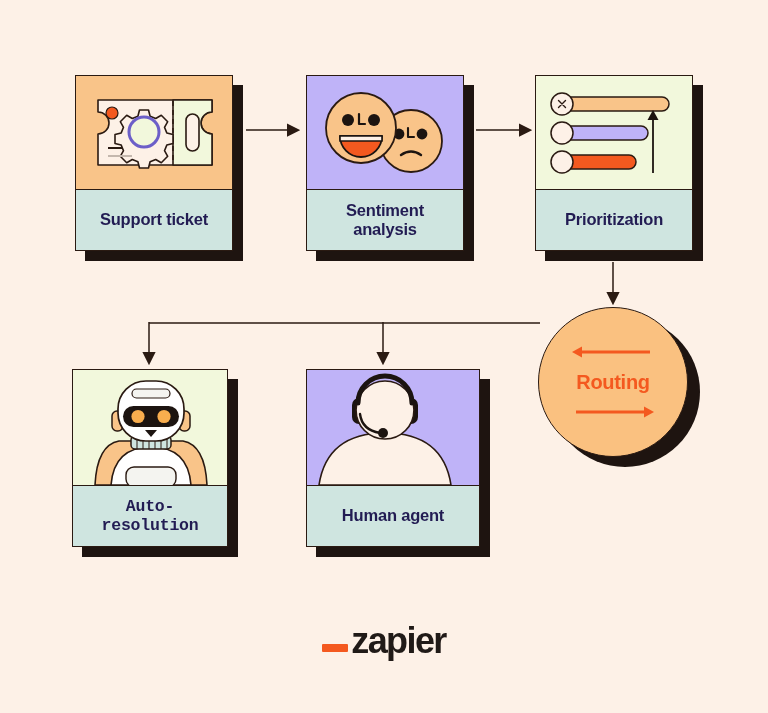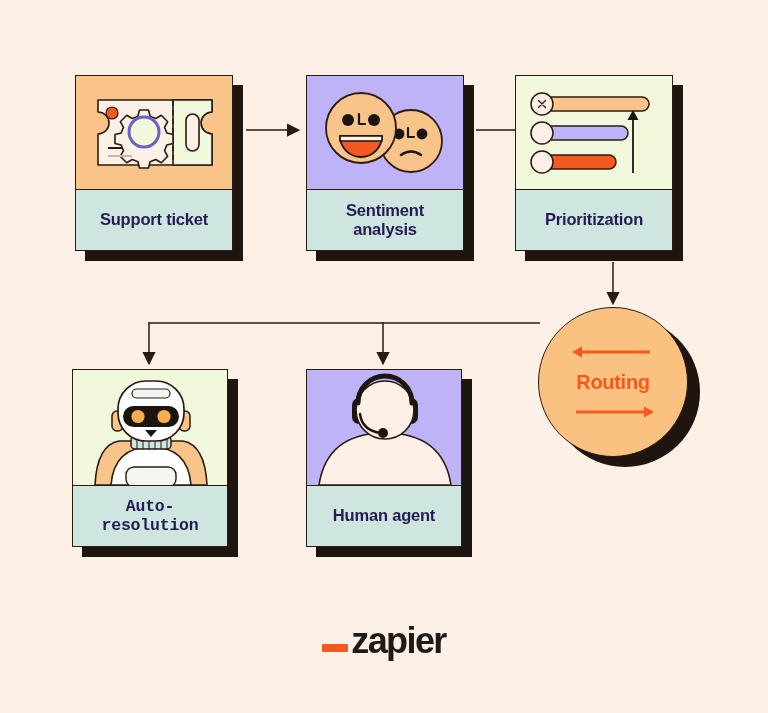--- a/index.html
+++ b/index.html
@@ -147,21 +147,21 @@
           <circle cx="67" cy="44" r="6" fill="#1C1410"></circle>
           <path d="M52,38 v10 h6" fill="none" stroke="#1C1410" stroke-width="2.2" stroke-linejoin="round" stroke-linecap="round"></path>
           <path d="M33,60 h42 a21,21 0 0 1 -42,0 z" fill="#F4591F" stroke="#1C1410" stroke-width="1.8" stroke-linejoin="round"></path>
           <path d="M33,60 h42 v5 h-42 z" fill="#FDF1E7" stroke="#1C1410" stroke-width="1.6"></path>
         </svg>
       </div>
       <div class="label">Sentiment analysis</div>
     </div>
   </div>
 
-  <div class="card" id="card3" style="left:515px;top:75px;width:158px;height:176px;">
+  <div class="card" id="card3" style="left:535px;top:75px;width:158px;height:176px;">
     <div class="shadow"></div>
     <div class="body">
       <div class="art green">
         <svg viewBox="0 0 158 113" width="158" height="113">
 
           <rect x="26" y="21" width="107" height="14" rx="7" fill="#F9C489" stroke="#2A1A12" stroke-width="1.5"></rect>
           <circle cx="26" cy="28" r="11" fill="#FDF1E7" stroke="#2A1A12" stroke-width="1.5"></circle>
           <path d="M22.5,24.5 l7,7 M29.5,24.5 l-7,7" stroke="#2A1A12" stroke-width="1.4" stroke-linecap="round"></path>
 
           <rect x="26" y="50" width="86" height="14" rx="7" fill="#BFB3F8" stroke="#2A1A12" stroke-width="1.5"></rect>
@@ -218,21 +218,21 @@
           <circle cx="65" cy="46.5" r="6.6" fill="#F9AE4E"></circle>
           <circle cx="91" cy="46.5" r="6.6" fill="#F9AE4E"></circle>
 
           <path d="M72,60 h12 l-6,7 z" fill="#1C1410"></path>
         </svg>
       </div>
       <div class="label">Auto-resolution</div>
     </div>
   </div>
 
-  <div class="card" id="card5" style="left:306px;top:369px;width:156px;height:178px;">
+  <div class="card" id="card5" style="left:306px;top:369px;width:156px;height:178px;padding-left:18px;">
     <div class="shadow"></div>
     <div class="body">
       <div class="art purple" style="height:115px;">
         <svg viewBox="0 0 156 115" width="156" height="115">
 
           <path d="M12,115 q8,-52 66,-52 q58,0 66,52 z" fill="#FDF1E7" stroke="#2A1A12" stroke-width="1.6"></path>
 
           <rect x="45" y="28" width="14" height="26" rx="7" fill="#1C1410"></rect>
           <rect x="97" y="28" width="14" height="26" rx="7" fill="#1C1410"></rect>
 

